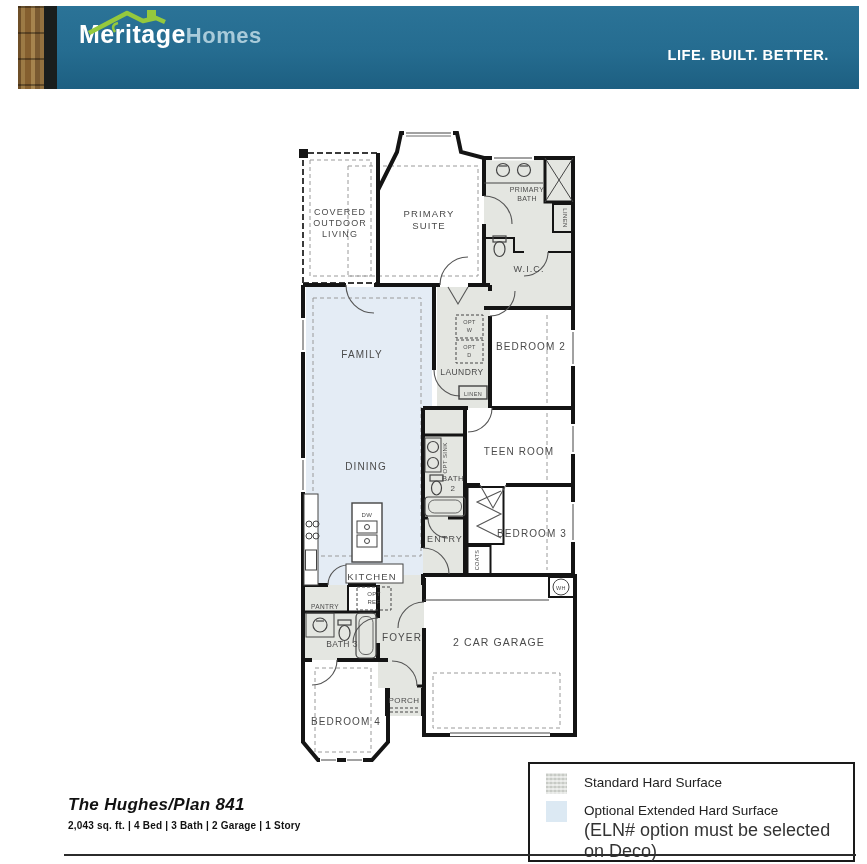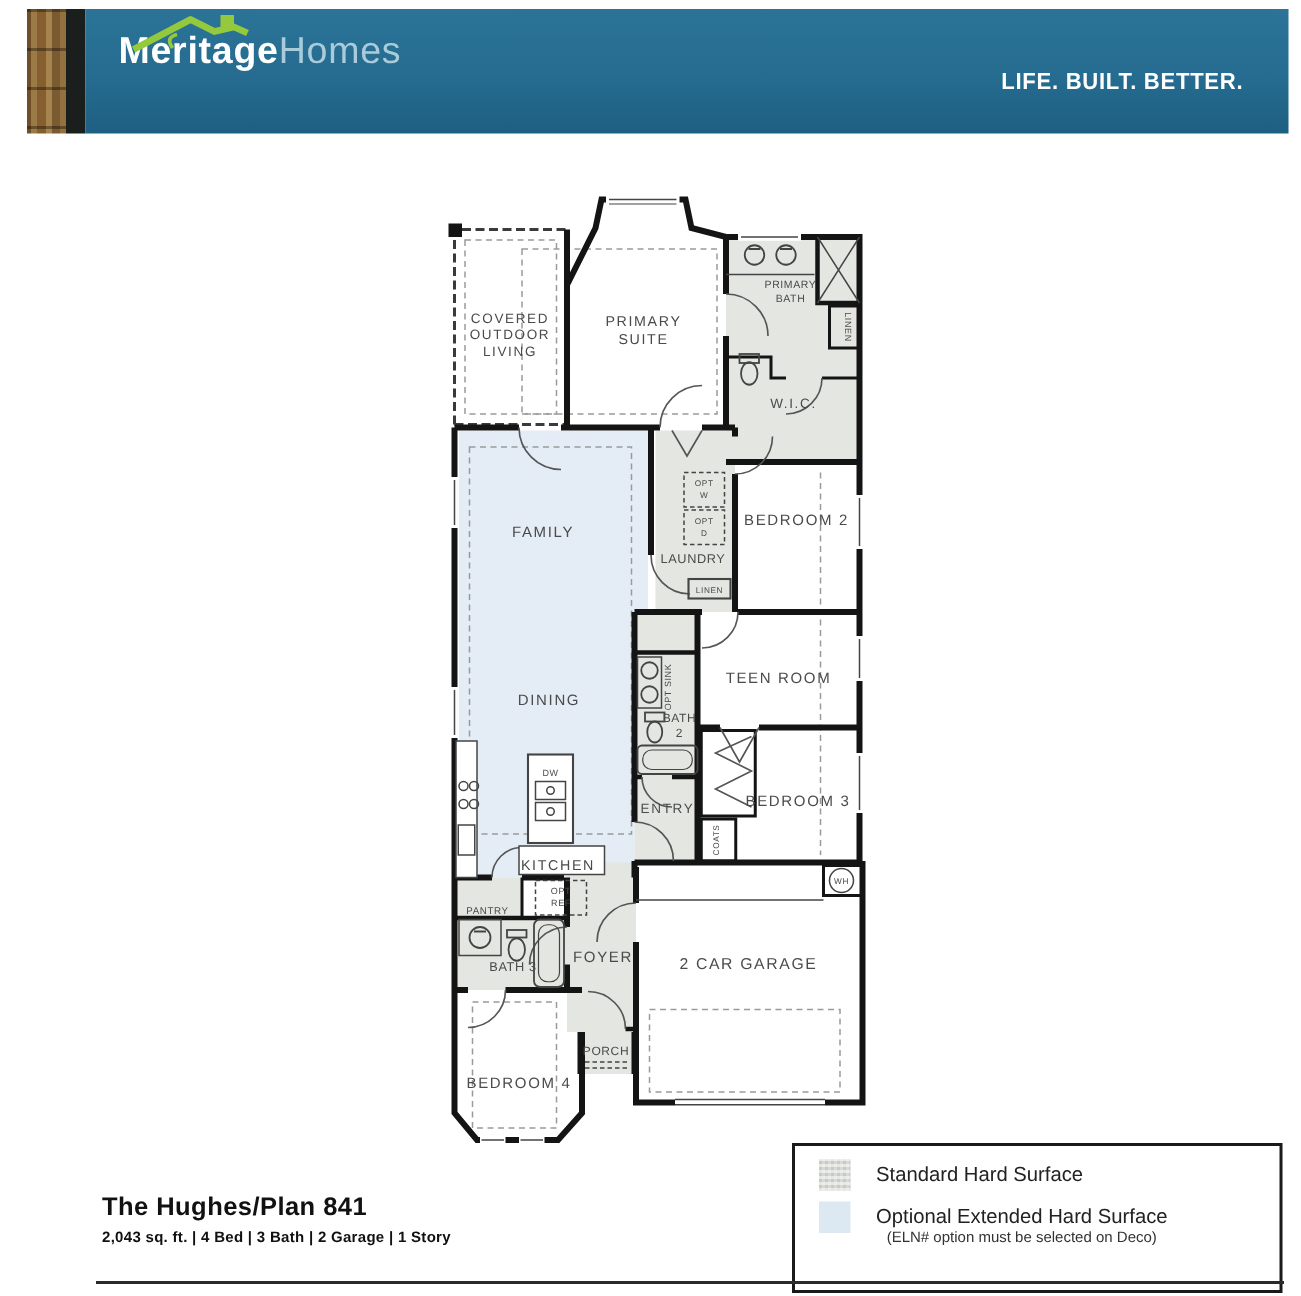--- a/index.html
+++ b/index.html
@@ -12,21 +12,21 @@
         background-image:
           repeating-linear-gradient(180deg, rgba(0,0,0,.35) 0 2px, rgba(0,0,0,0) 2px 26px),
           linear-gradient(90deg,#6e4f28 0 3px,#9c7a45 3px 7px,#855f2f 7px 13px,#a6844e 13px 17px,#7a5a31 17px 22px,#93713f 22px 26px);
   }
   .blackstrip{width:13px;height:100%;background:#1a1e1d;}
   .teal{position:relative;flex:1;height:100%;
         background:linear-gradient(180deg,#2b7397 0%,#256c90 55%,#1d5f81 100%);}
   .logo{position:absolute;left:22px;top:16px;line-height:1;}
   .logo .roof{position:absolute;left:6px;top:-13px;}
   .brand-primary{font-size:25px;font-weight:700;color:#ffffff;letter-spacing:.5px;}
-  .brand-secondary{font-size:25px;font-weight:400;color:#a9cbda;letter-spacing:.5px;}
+  .brand-secondary{font-size:22px;font-weight:700;color:#a9cbda;letter-spacing:.5px;}
   .tagline{position:absolute;left:22px;top:52px;font-size:12.5px;font-weight:700;letter-spacing:.2px;}
   .tagline .white{color:#ffffff;}
   .tagline .green{color:#9bcc3e;}
   .slogan{position:absolute;right:30px;top:40px;font-size:15.5px;font-weight:700;color:#ffffff;
           letter-spacing:.5px;transform:scaleX(.95);transform-origin:right;}
 
   
   .plan-wrap{position:absolute;left:285px;top:113px;width:310px;height:675px;}
   svg text.lbl{font-family:"Liberation Sans",sans-serif;fill:#4b4b4b;letter-spacing:1.1px;}
   svg text.sm{letter-spacing:.4px;}
@@ -34,25 +34,25 @@
   
   .legend{position:absolute;left:528px;top:762px;width:327px;height:100px;
           border:2px solid #1a1a1a;background:#fff;box-sizing:border-box;padding:9px 0 0 16px;}
   .legend-row{display:flex;align-items:flex-start;margin-bottom:7px;}
   .swatch{width:21px;height:21px;margin-right:17px;flex:0 0 auto;}
   .swatch.standard{background-color:#d6d9d4;
       background-image:repeating-linear-gradient(0deg,rgba(255,255,255,.55) 0 2px,transparent 2px 4px),
                        repeating-linear-gradient(90deg,rgba(0,0,0,.07) 0 2px,transparent 2px 4px);}
   .swatch.optional{background-color:#dce9f3;}
   .legend-label{font-size:13.5px;color:#222;line-height:1.25;padding-top:2px;}
-  .legend-note{font-size:10px;color:#333;text-align:center;}
+  .legend-note{font-size:18px;color:#333;}
 
   
   .plan-title{position:absolute;left:68px;top:795px;font-size:17px;font-weight:700;color:#111;
-              letter-spacing:.3px;}
+              letter-spacing:.3px;font-style:italic;}
   .plan-specs{position:absolute;left:68px;top:820px;font-size:10px;font-weight:700;color:#111;
               letter-spacing:.2px;}
   .bottom-rule{position:absolute;left:64px;top:854px;width:792px;height:2px;background:#2b2b2b;}
 </style>
 </head>
 <body>
 
 <div class="page">
 
   <header class="banner">

